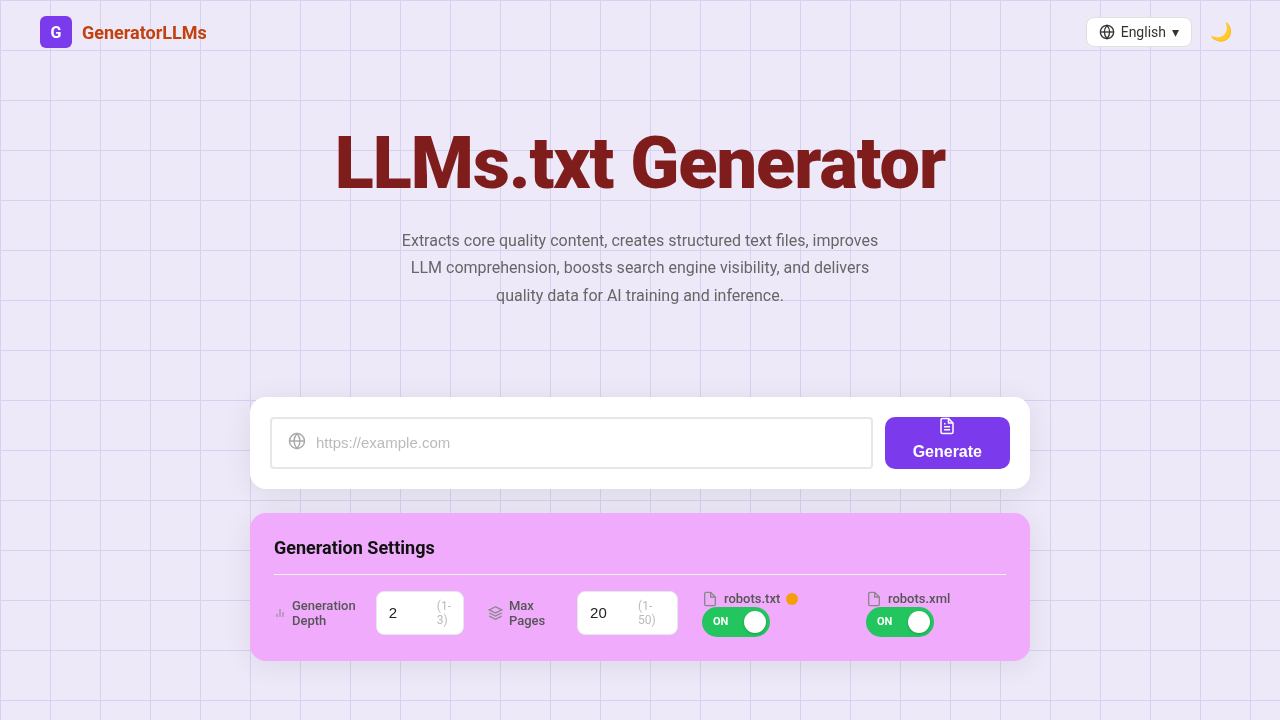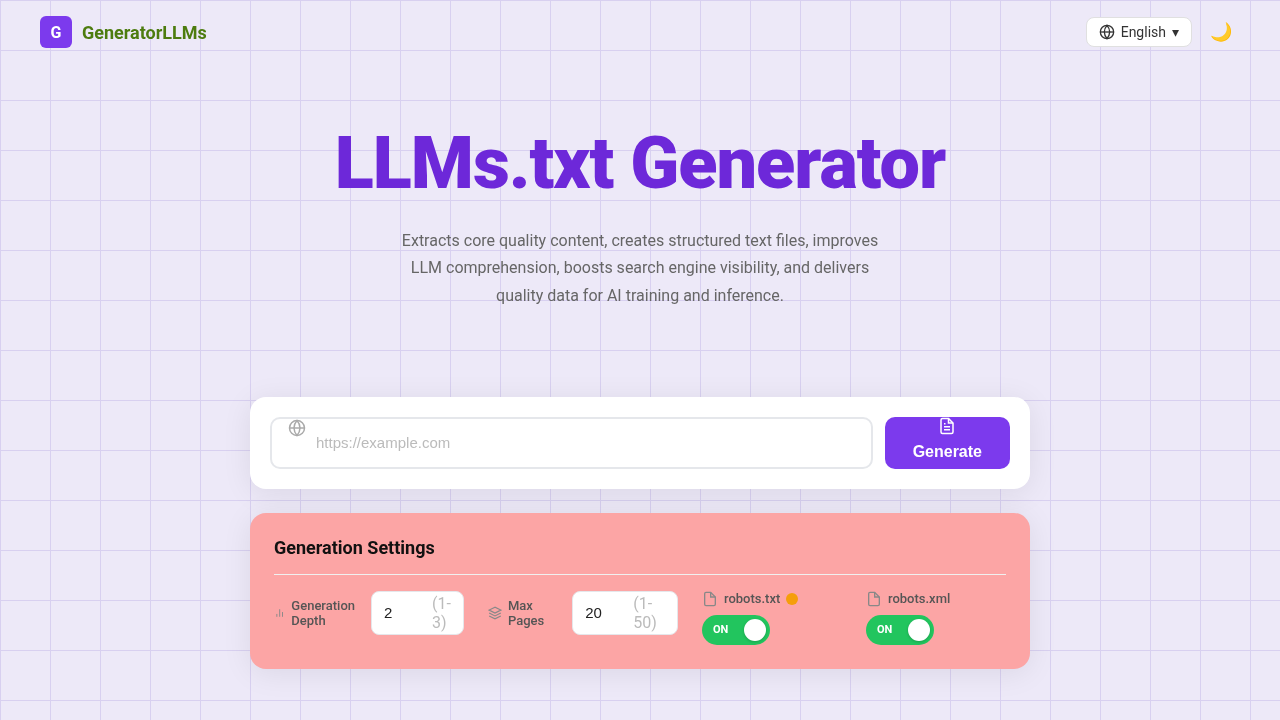--- a/index.html
+++ b/index.html
@@ -51,21 +51,21 @@
       align-items: center;
       justify-content: center;
       color: white;
       font-weight: bold;
       font-size: 16px;
     }
 
     .nav-logo-text {
       font-weight: 700;
       font-size: 18px;
-      color: #4d7c0f;
+      color: #c2410c;
     }
 
     .nav-links {
       display: flex;
       gap: 32px;
       flex: 1;
     }
 
     .nav-link {
       text-decoration: none;
@@ -117,21 +117,21 @@
     .hero {
       position: relative;
       z-index: 5;
       text-align: center;
       padding: 60px 20px 40px;
     }
 
     .hero-title {
       font-size: 72px;
       font-weight: 900;
-      color: #6d28d9;
+      color: #7f1d1d;
       line-height: 1.1;
       margin-bottom: 24px;
       letter-spacing: -1px;
     }
 
     .hero-subtitle {
       font-size: 16px;
       color: #666;
       max-width: 500px;
       margin: 0 auto 48px;
@@ -152,22 +152,23 @@
 
     .url-row {
       display: flex;
       gap: 12px;
       align-items: center;
     }
 
     .url-input-wrapper {
       flex: 1;
       display: flex;
+      align-items: center;
       border: 2px solid #e5e7eb;
-      border-radius: 10px;
+      border-radius: 4px;
       padding: 0 16px;
       height: 52px;
     }
 
     .url-input-wrapper .globe-icon {
       color: #aaa;
       margin-right: 10px;
       font-size: 16px;
       flex-shrink: 0;
     }
@@ -201,21 +202,21 @@
       white-space: nowrap;
       flex-direction: column;
     }
 
     
     .settings-section {
       position: relative;
       z-index: 5;
       max-width: 780px;
       margin: 24px auto 0;
-      background: #fca5a5;
+      background: #f0abfc;
       border-radius: 16px;
       padding: 24px 24px;
       box-shadow: 0 4px 30px rgba(0,0,0,0.08);
     }
 
     .settings-title {
       font-size: 18px;
       font-weight: 700;
       color: #111;
       margin-bottom: 16px;
@@ -273,30 +274,30 @@
       border: none;
       outline: none;
       font-size: 15px;
       font-weight: 500;
       color: #222;
       background: transparent;
       width: 40px;
     }
 
     .range-hint {
-      font-size: 16px;
+      font-size: 12px;
       color: #bbb;
       margin-left: 8px;
     }
 
     
     .toggle-field {
       display: flex;
       flex-direction: column;
-      gap: 8px;
+      gap: 0;
       align-items: flex-start;
       min-width: 140px;
     }
 
     .toggle-label {
       display: flex;
       align-items: center;
       gap: 6px;
       font-size: 13px;
       font-weight: 500;

